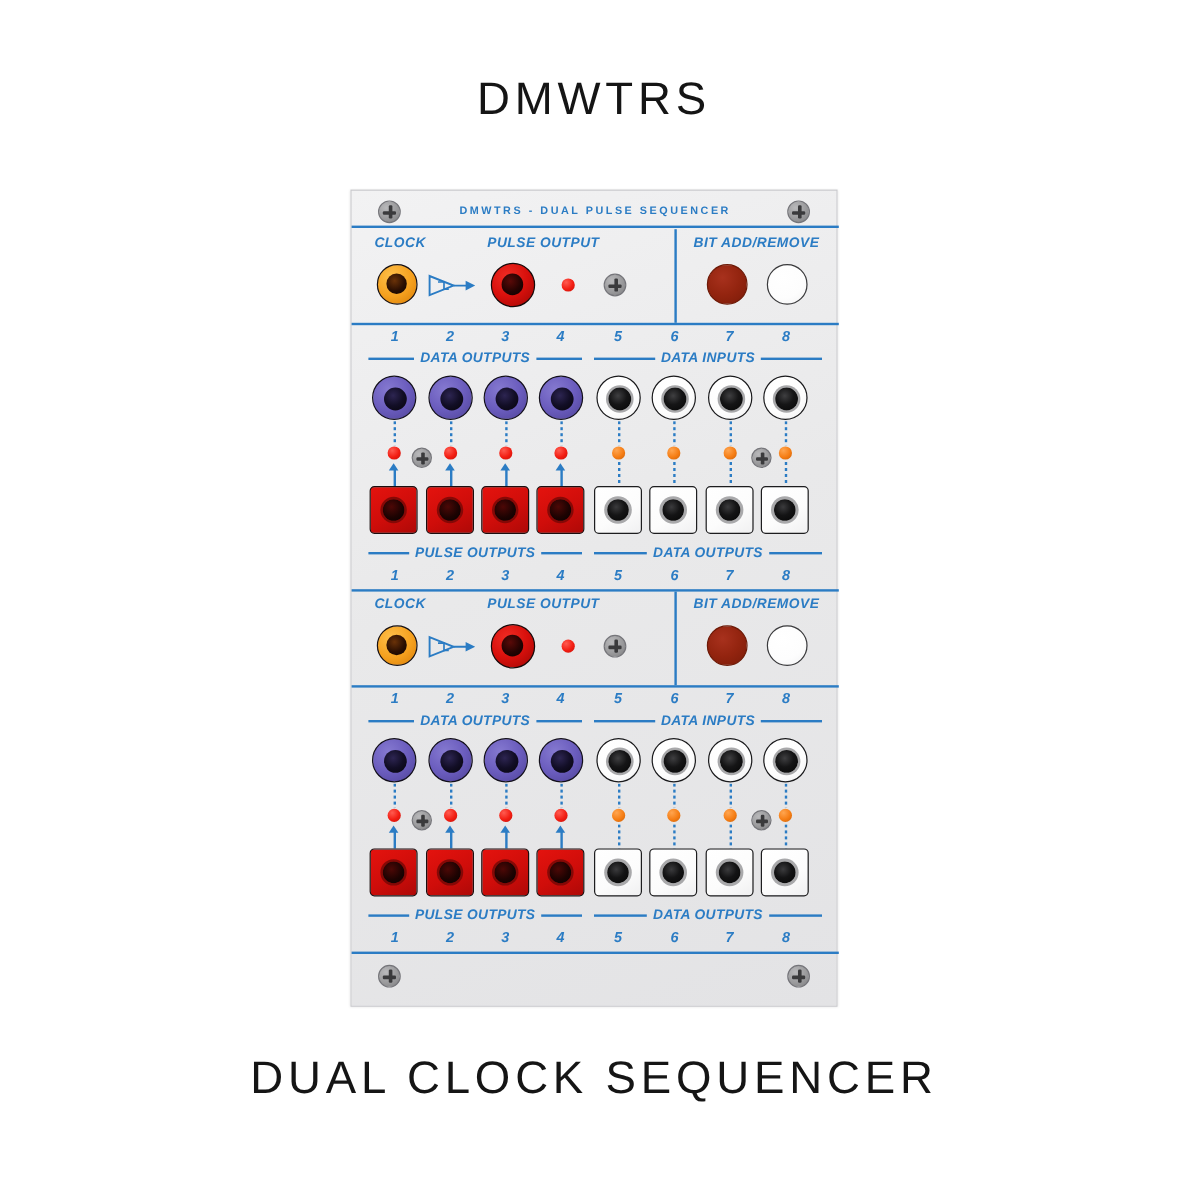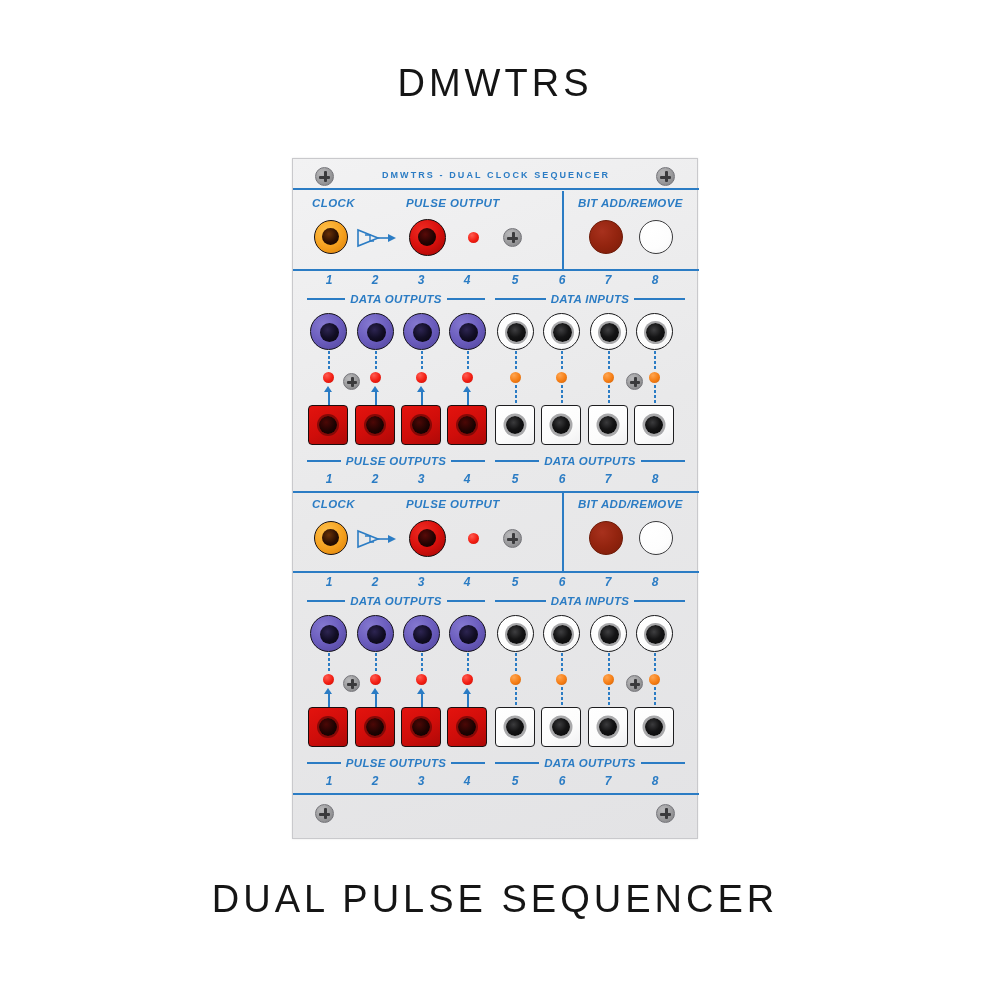--- a/index.html
+++ b/index.html
@@ -271,21 +271,21 @@
   
   .buffer { position: absolute; }
 </style>
 </head>
 <body>
 
 <div id="brand-caption" class="caption">DMWTRS</div>
 
 <div id="panel">
 
-  <div class="hdr-text" style="top:11px;">DMWTRS - DUAL CLOCK SEQUENCER</div>
+  <div class="hdr-text" style="top:11px;">DMWTRS - DUAL PULSE SEQUENCER</div>
   <div class="screw" style="left:22px; top:8px;"></div>
   <div class="screw" style="left:363px; top:8px;"></div>
   <div class="hrule" style="top:29px;"></div>
 
   <div class="sec-label" style="left:19px; top:38px;">CLOCK</div>
   <div class="sec-label" style="left:113px; top:38px;">PULSE OUTPUT</div>
   <div class="sec-label" style="left:285px; top:38px;">BIT ADD/REMOVE</div>
 
   <div class="vrule" style="left:269px; top:32px; height:78px;"></div>
 
@@ -590,13 +590,13 @@
   <div class="num" style="left:259px; top:615px;">6</div>
   <div class="num" style="left:305px; top:615px;">7</div>
   <div class="num" style="left:352px; top:615px;">8</div>
 
   <div class="hrule" style="top:634px;"></div>
   <div class="screw" style="left:22px; top:645px;"></div>
   <div class="screw" style="left:363px; top:645px;"></div>
 
 </div>
 
-<div id="product-caption" class="caption">DUAL PULSE SEQUENCER</div>
+<div id="product-caption" class="caption">DUAL CLOCK SEQUENCER</div>
 
 </body></html>

